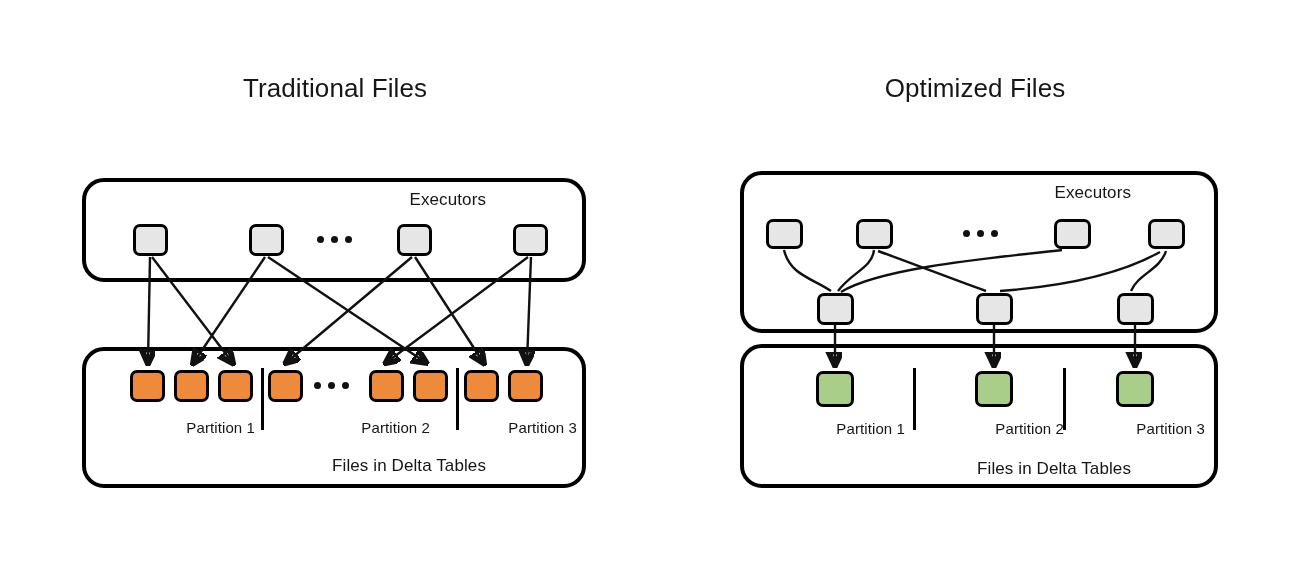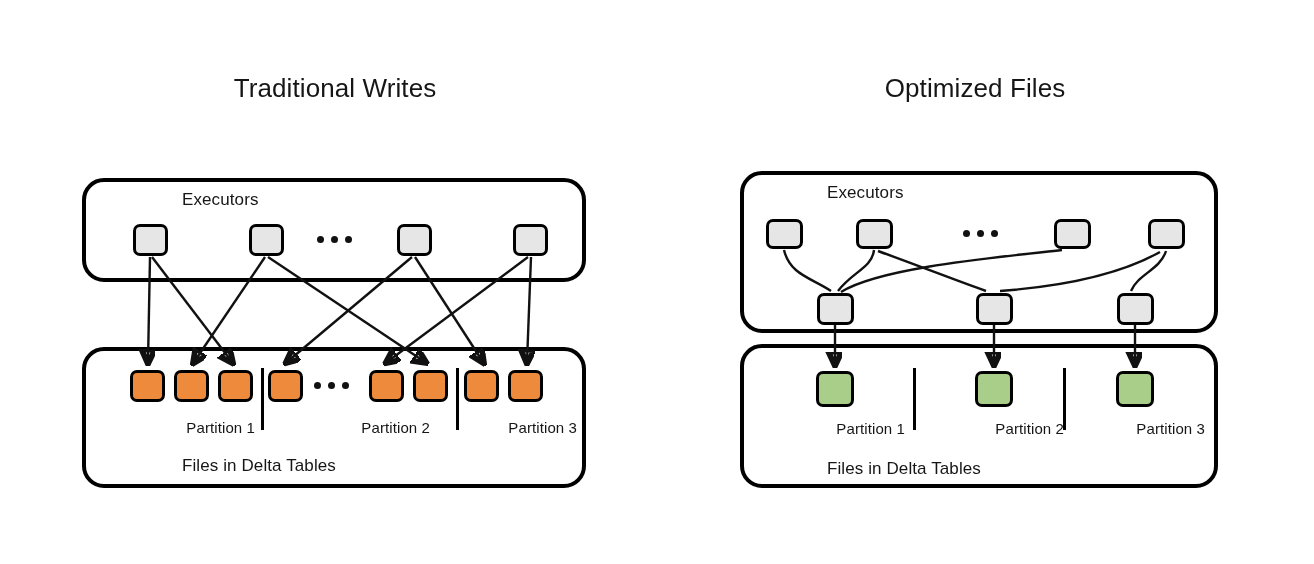--- a/index.html
+++ b/index.html
@@ -38,21 +38,21 @@
     position: absolute;
     border: 4px solid #000000;
     border-radius: 22px;
     background: transparent;
     box-sizing: border-box;
   }
   .container-label {
     position: absolute;
     font-size: 17px;
     color: #161616;
-    text-align: left;
+    text-align: right;
     white-space: nowrap;
     letter-spacing: 0.1px;
   }
   .node {
     position: absolute;
     box-sizing: border-box;
     border: 3px solid #000000;
     border-radius: 7px;
   }
   .node.exec  { background: #e6e6e6; }
@@ -94,21 +94,21 @@
     pointer-events: none;
     overflow: visible;
   }
   svg.edges path, svg.edges line { fill: none; stroke: #111111; stroke-width: 2.4; }
 </style>
 </head>
 <body>
 
 <div id="canvas">
 
-  <div class="panel-title" id="title-left">Traditional Writes</div>
+  <div class="panel-title" id="title-left">Traditional Files</div>
   <div class="panel-title" id="title-right">Optimized Files</div>
 
   <div class="container-box" style="left:82px; top:178px; width:504px; height:104px;"></div>
   <div class="container-label" style="left:182px; top:190px; width:304px;">Executors</div>
 
   <div class="node exec" style="left:133px; top:224px; width:35px; height:32px;"></div>
   <div class="node exec" style="left:249px; top:224px; width:35px; height:32px;"></div>
   <div class="node exec" style="left:397px; top:224px; width:35px; height:32px;"></div>
   <div class="node exec" style="left:513px; top:224px; width:35px; height:32px;"></div>
 

